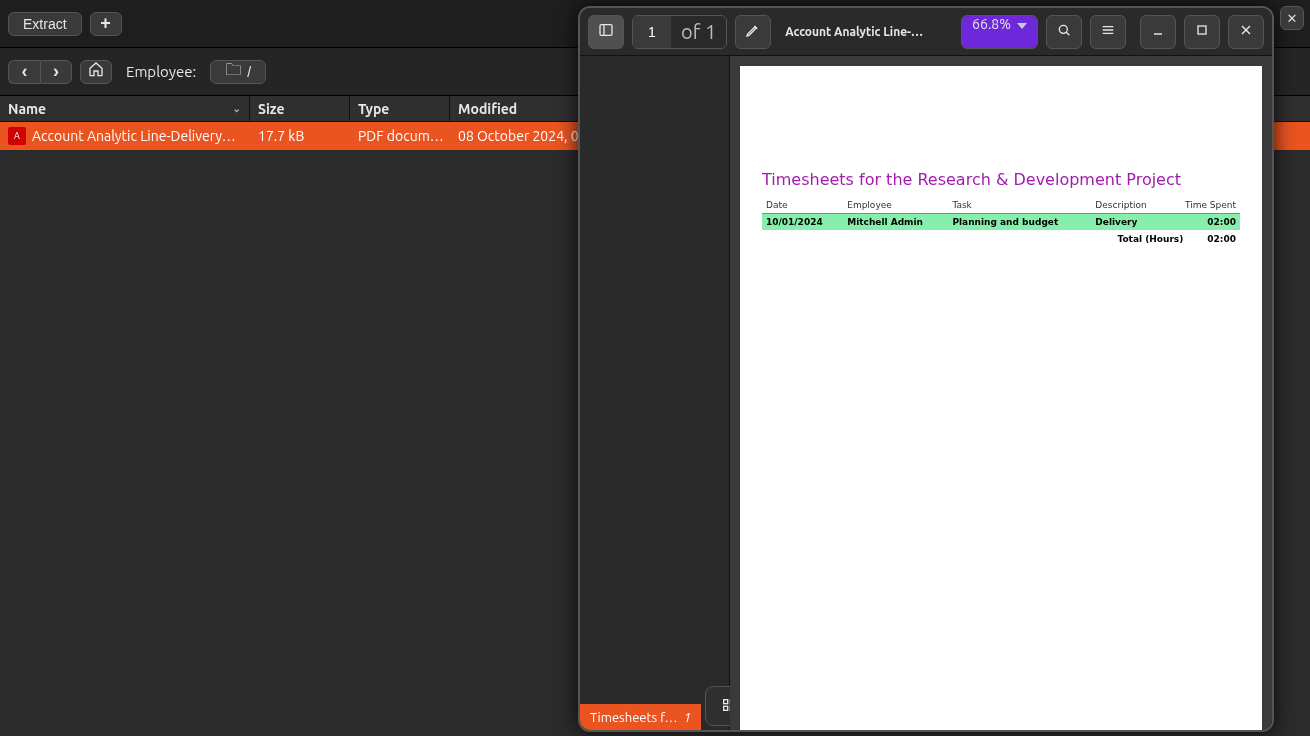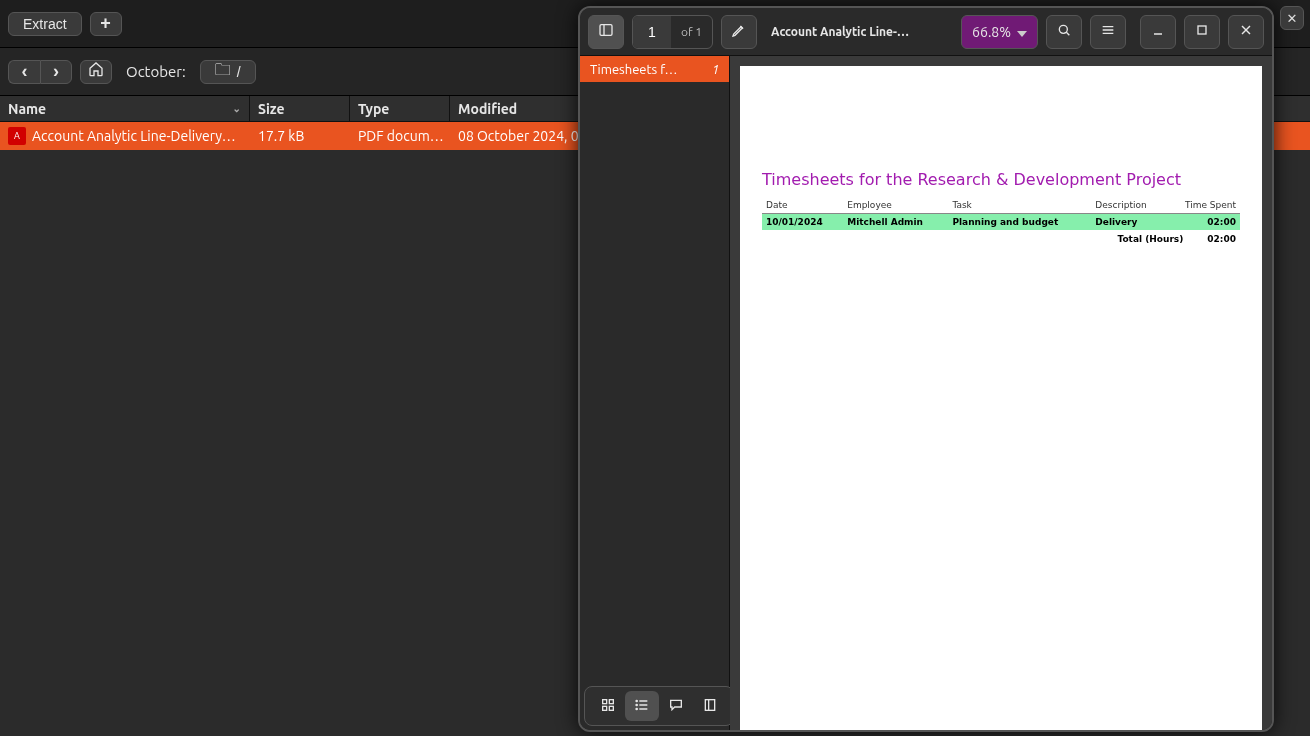--- a/index.html
+++ b/index.html
@@ -69,32 +69,32 @@
   }
   .tb-btn {
     width: 36px; height: 34px; border-radius: 6px;
     background: #3a3a3a; border: 1px solid #555; color: #e6e6e6;
     display: inline-flex; align-items: center; justify-content: center;
     font-size: 15px;
   }
   .tb-btn.active { background: #505050; }
   .page-group { display: flex; align-items: center; border: 1px solid #555; border-radius: 6px; height: 34px; overflow: hidden; background: #2a2a2a; }
   .page-input { width: 38px; height: 100%; background: #3a3a3a; border: none; color: #fff; text-align: center; font-size: 14px; }
-  .page-of { padding: 0 10px; color: #bbb; font-size: 12px; white-space: nowrap; }
+  .page-of { padding: 0 10px; color: #bbb; font-size: 20px; white-space: nowrap; }
   .pdf-title {
     flex: 1; min-width: 0; overflow: hidden; white-space: nowrap; text-overflow: ellipsis;
     text-align: left; font-weight: bold; font-size: 12px; padding: 0 6px;
   }
-  .zoom-group { display: flex; align-items: center; border: 1px solid #555; border-radius: 6px; height: 34px; background: #701a75; padding: 0 10px; gap: 6px; font-size: 14px; }
+  .zoom-group { display: flex; border: 1px solid #555; border-radius: 6px; height: 34px; background: #6d28d9; padding: 0 10px; gap: 6px; font-size: 14px; }
   .chev-down::after { content: ""; display: inline-block; width: 0; height: 0; border-left: 5px solid transparent; border-right: 5px solid transparent; border-top: 6px solid #ccc; }
   .win-ctrls { display: flex; gap: 8px; margin-left: 6px; }
   .win-ctrls .tb-btn.close { background: #3a3a3a; }
 
   .pdf-body { flex: 1; display: flex; min-height: 0; }
-  .pdf-sidebar { width: 150px; background: #2a2a2a; border-right: 1px solid #111; display: flex; flex-direction: column; }
+  .pdf-sidebar { width: 150px; background: #2a2a2a; border-right: 1px solid #111; display: flex; flex-direction: row; align-items: flex-end; }
   .outline-item {
     height: 26px; background: #e95420; color: #fff;
     display: flex; align-items: center; justify-content: space-between;
     padding: 0 10px; font-size: 13px;
   }
   .outline-label { overflow: hidden; white-space: nowrap; text-overflow: ellipsis; flex: 1; }
   .outline-page { font-style: italic; margin-left: 6px; }
   .pdf-sidebar-spacer { flex: 1; }
   .pdf-bottom-tools {
     height: 40px; border-top: 1px solid #111;
@@ -153,21 +153,21 @@
           <span>›</span>
         </button>
     </div>
     <button class="fm-btn icon">
       <span>
         <svg viewBox="0 0 24 24">
             <path d="M3 11l9-8 9 8v10a1 1 0 0 1-1 1h-5v-7h-6v7H4a1 1 0 0 1-1-1z"></path>
           </svg>
       </span>
     </button>
-    <span class="fm-loc-label">October:</span>
+    <span class="fm-loc-label">Employee:</span>
     <button class="fm-btn fm-loc-btn">
       <span class="folder-icon"></span>
       <span>/</span>
     </button>
   </div>
 
   <div class="fm-list-header">
     <div class="fm-col name">
       <span>Name</span>
       <span class="sort-ind">⌄</span>

